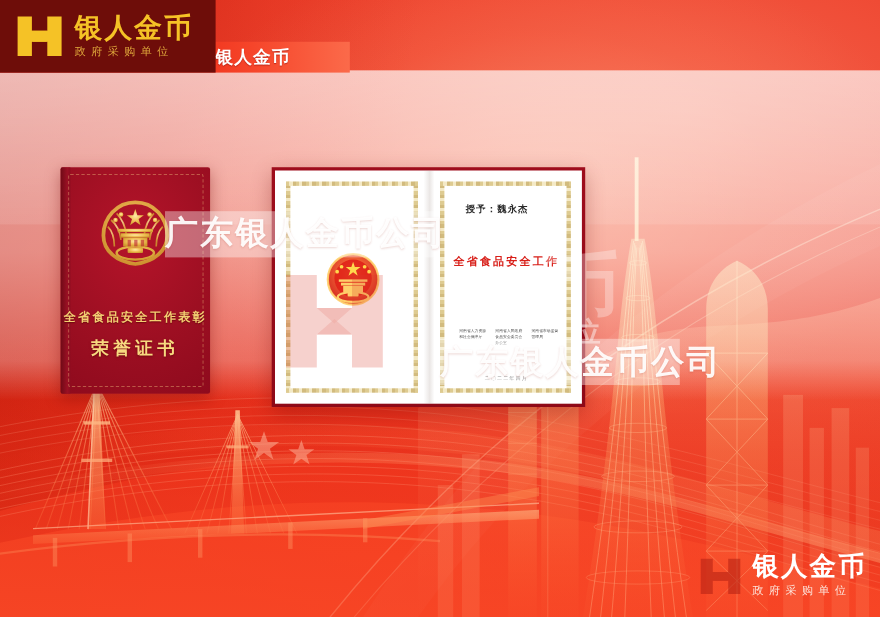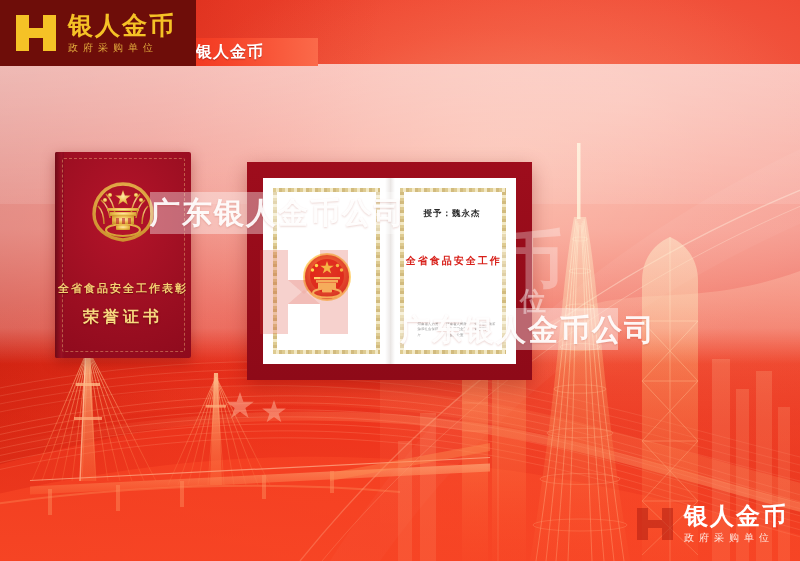--- a/index.html
+++ b/index.html
@@ -118,23 +118,23 @@
     text-shadow:0 1px 1px rgba(80,0,0,.6);
   }
   .cover-t2{
     position:absolute;left:0;right:0;top:155px;text-align:center;
     color:#f7d97f;font-size:16px;letter-spacing:4px;font-weight:bold;
     text-shadow:0 1px 2px rgba(80,0,0,.6);
   }
 
   
   .cert{
-    position:absolute;left:247px;top:162px;width:285px;height:218px;
+    position:absolute;left:247px;top:152px;width:285px;height:218px;
     background:linear-gradient(180deg,#9e0d1c 0%, #8e0a18 100%);
-    padding:16px;box-sizing:border-box;
+    padding:3px;box-sizing:border-box;
     box-shadow:0 6px 18px rgba(110,0,0,.32);
   }
   .cert-pages{
     position:relative;width:100%;height:100%;
     background:#fff;display:flex;
   }
   .cert-pages:before{ 
     content:"";position:absolute;left:50%;top:0;bottom:0;width:10px;
     transform:translateX(-50%);
     background:linear-gradient(90deg, rgba(0,0,0,0) 0%, rgba(140,120,110,.14) 45%, rgba(140,120,110,.18) 55%, rgba(0,0,0,0) 100%);

